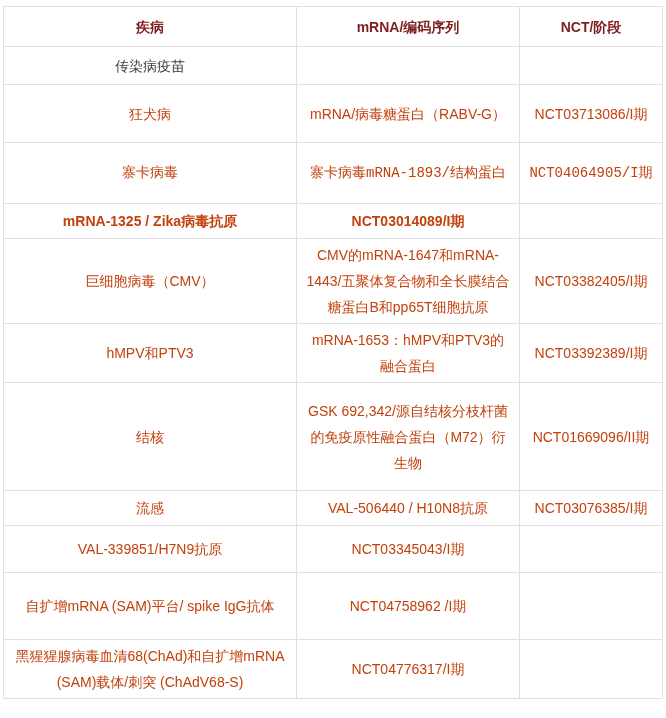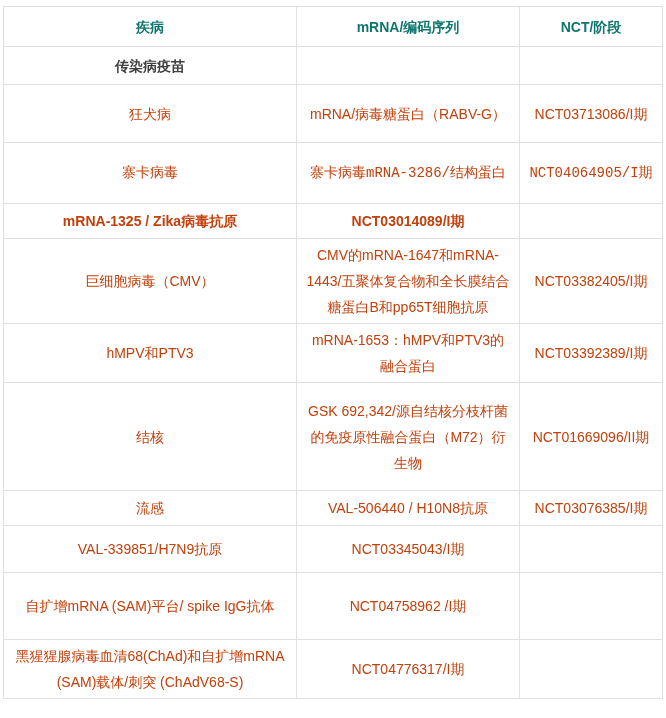--- a/index.html
+++ b/index.html
@@ -35,26 +35,26 @@
     vertical-align: middle;
     font-size: 14px;
     line-height: 26px;
     color: #c2410c;
     padding: 3px 8px;
     word-break: break-word;
     overflow-wrap: break-word;
     box-sizing: border-box;
   }
   thead th {
-    color: #0f766e;
+    color: #7f1d1d;
     font-weight: bold;
     height: 40px;
   }
   tbody tr.section-row td {
-    font-weight: bold;
+    font-weight: normal;
     color: #404040;
   }
   
   tbody tr:nth-child(1)  td { height: 38px; }
   tbody tr:nth-child(2)  td { height: 58px; }
   tbody tr:nth-child(3)  td { height: 61px; font-family: Liberation Mono, monospace; }
   tbody tr:nth-child(4)  td { height: 35px; font-weight: bold; }
   tbody tr:nth-child(5)  td { height: 73px; }
   tbody tr:nth-child(6)  td { height: 53px; }
   tbody tr:nth-child(7)  td { height: 108px; }
@@ -87,21 +87,21 @@
           <td></td>
           <td></td>
         </tr>
         <tr>
           <td>狂犬病</td>
           <td>mRNA/病毒糖蛋白（RABV-G）</td>
           <td>NCT03713086/I期</td>
         </tr>
         <tr>
           <td>寨卡病毒</td>
-          <td>寨卡病毒mRNA-3286/结构蛋白</td>
+          <td>寨卡病毒mRNA-1893/结构蛋白</td>
           <td>NCT04064905/I期</td>
         </tr>
         <tr>
           <td>mRNA-1325 / Zika病毒抗原</td>
           <td>NCT03014089/I期</td>
           <td></td>
         </tr>
         <tr>
           <td>巨细胞病毒（CMV）</td>
           <td>CMV的mRNA-1647和mRNA-1443/五聚体复合物和全长膜结合糖蛋白B和pp65T细胞抗原</td>

